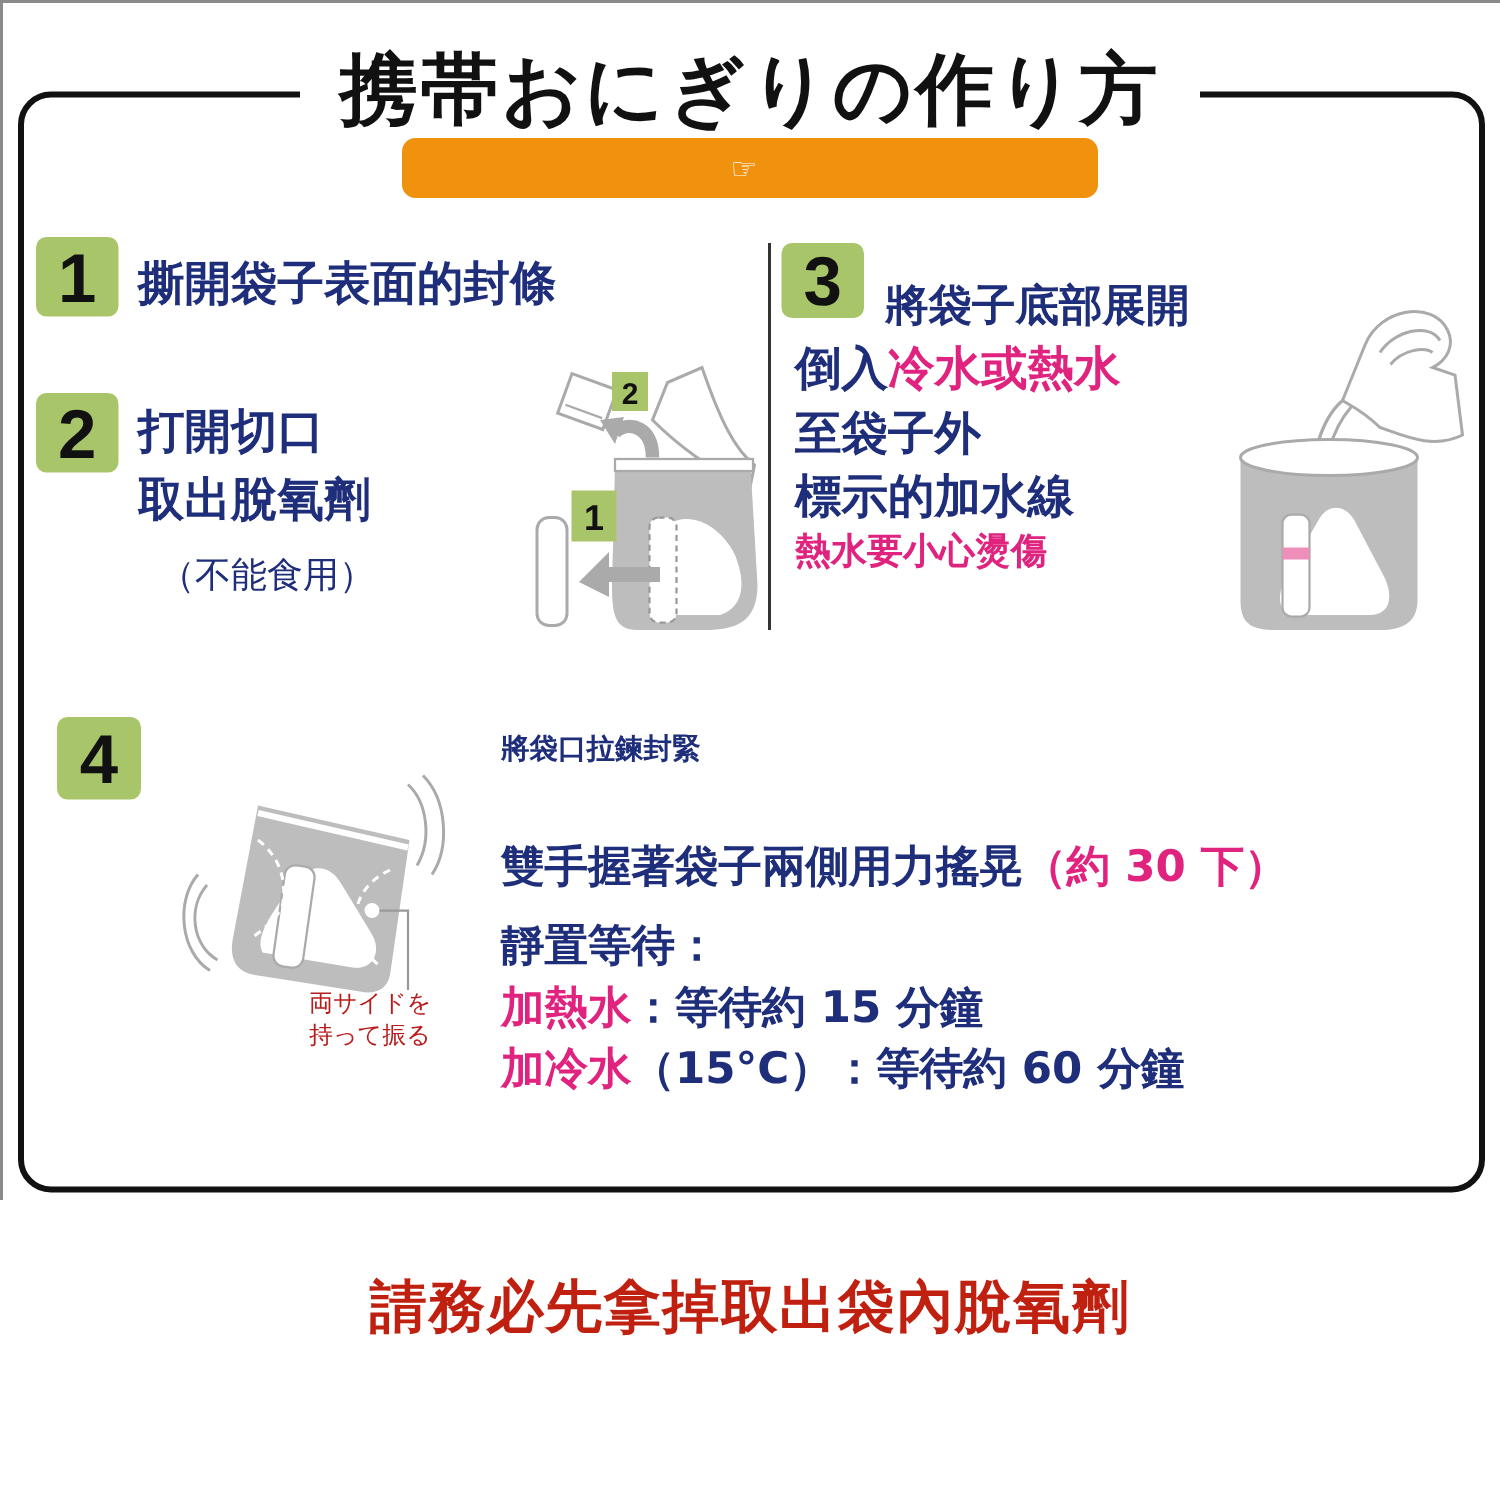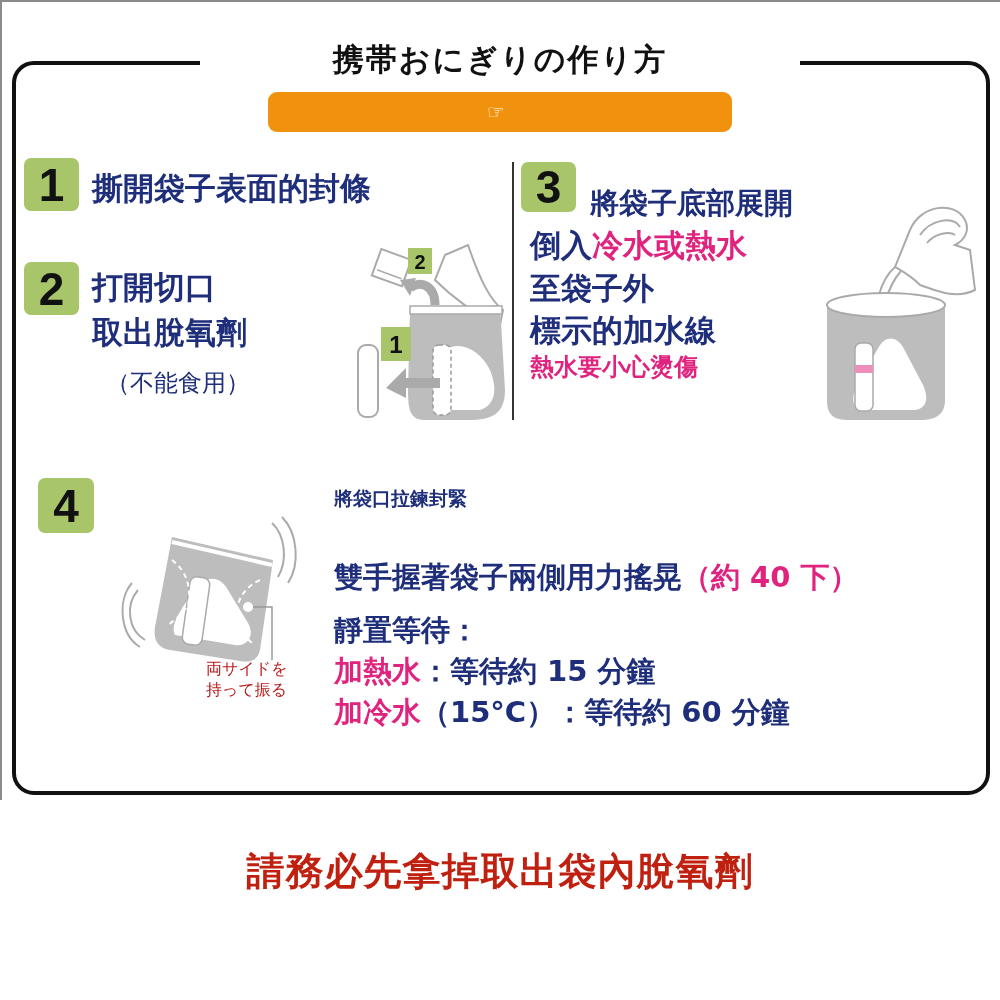--- a/index.html
+++ b/index.html
@@ -4,21 +4,21 @@
 <style>
   html, body { margin:0; padding:0; }
   body { width:1000px; height:1000px; background:#ffffff; position:relative; overflow:hidden;
          font-family:"DejaVu Sans", "Liberation Sans", sans-serif; }
   .edge-top { position:absolute; left:0; top:0; width:1000px; height:2px; background:#8a8a8a; }
   .edge-left { position:absolute; left:0; top:0; width:2px; height:800px; background:#8a8a8a; }
   .frame { position:absolute; left:12px; top:61px; width:970px; height:726px;
            border:4px solid #111; border-radius:22px; box-sizing:content-box; }
   .title-wrap { position:absolute; left:200px; top:28px; width:600px; height:64px; background:#fff;
                 display:flex; align-items:center; justify-content:center; }
-  .title { font-size:31px; font-weight:bold; color:#111; letter-spacing:2px; white-space:nowrap; }
+  .title { font-size:52px; font-weight:bold; color:#111; letter-spacing:2px; white-space:nowrap; }
   .banner { position:absolute; left:268px; top:92px; width:464px; height:40px; background:#F0920E;
             border-radius:9px; display:flex; align-items:center; justify-content:center; color:#fff;
             font-size:17px; }
   .banner .hand { font-size:20px; margin-right:8px; }
   .badge { position:absolute; width:55px; height:53px; background:#A9C56A; border-radius:7px;
            display:flex; align-items:center; justify-content:center; font-family:"Liberation Sans", sans-serif;
            font-weight:bold; font-size:46px; color:#111; }
   .txt { position:absolute; font-weight:bold; white-space:nowrap; color:#1E2E7A; }
   .navy { color:#1E2E7A; }
   .mag { color:#E0237E; }
@@ -139,21 +139,21 @@
   <circle cx="128" cy="92" r="5" fill="#fff"></circle>
   <path d="M133 92 L152 92 L152 145" fill="none" stroke="#999" stroke-width="1.5"></path>
 </svg>
 <div class="note-jp">
   <div>両サイドを</div>
   <div>持って振る</div>
 </div>
 
 <div class="txt" style="left:334px; top:486px; font-size:19px;">將袋口拉鍊封緊</div>
 <div class="txt" style="left:334px; top:558px; font-size:29px;">
-  <span class="navy">雙手握著袋子兩側用力搖晃</span><span class="mag">（約 40 下）</span>
+  <span class="navy">雙手握著袋子兩側用力搖晃</span><span class="mag">（約 30 下）</span>
 </div>
 <div class="txt" style="left:334px; top:611px; font-size:29px;">靜置等待：</div>
 <div class="txt" style="left:334px; top:652px; font-size:29px;">
   <span class="mag">加熱水</span><span class="navy">：等待約 15 分鐘</span>
 </div>
 <div class="txt" style="left:334px; top:693px; font-size:29px;">
   <span class="mag">加冷水</span><span class="navy">（15°C）：等待約 60 分鐘</span>
 </div>
 
 <div class="footer">請務必先拿掉取出袋內脫氧劑</div>

